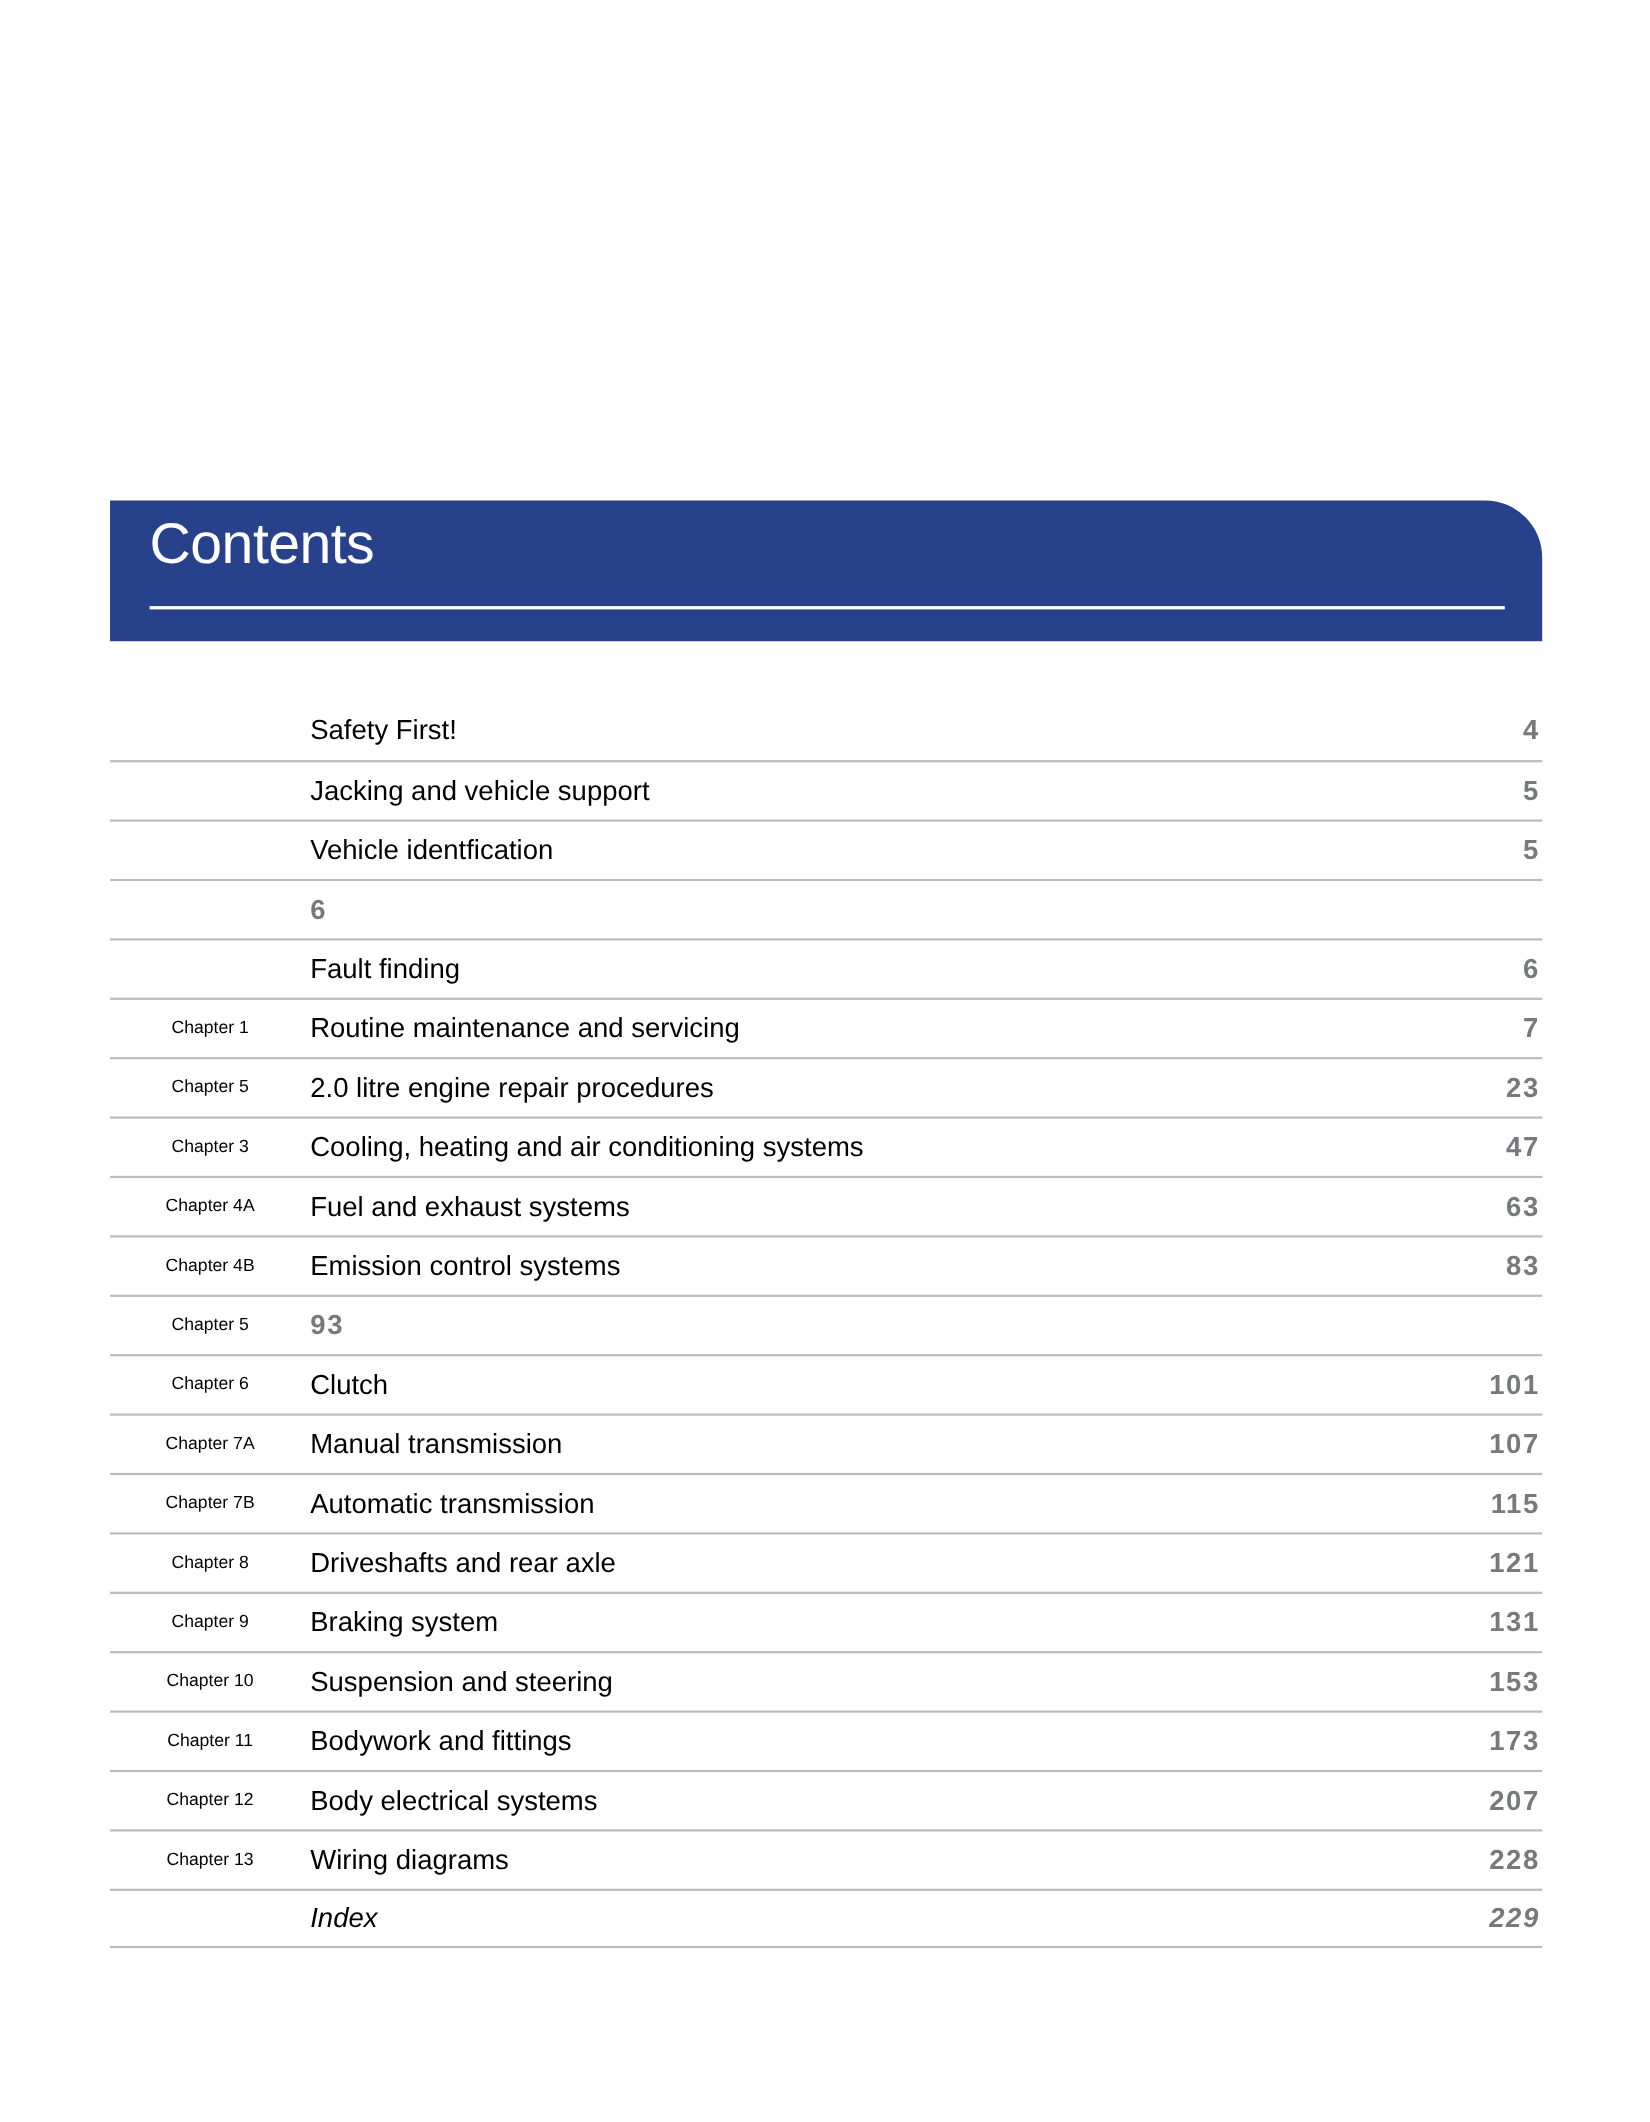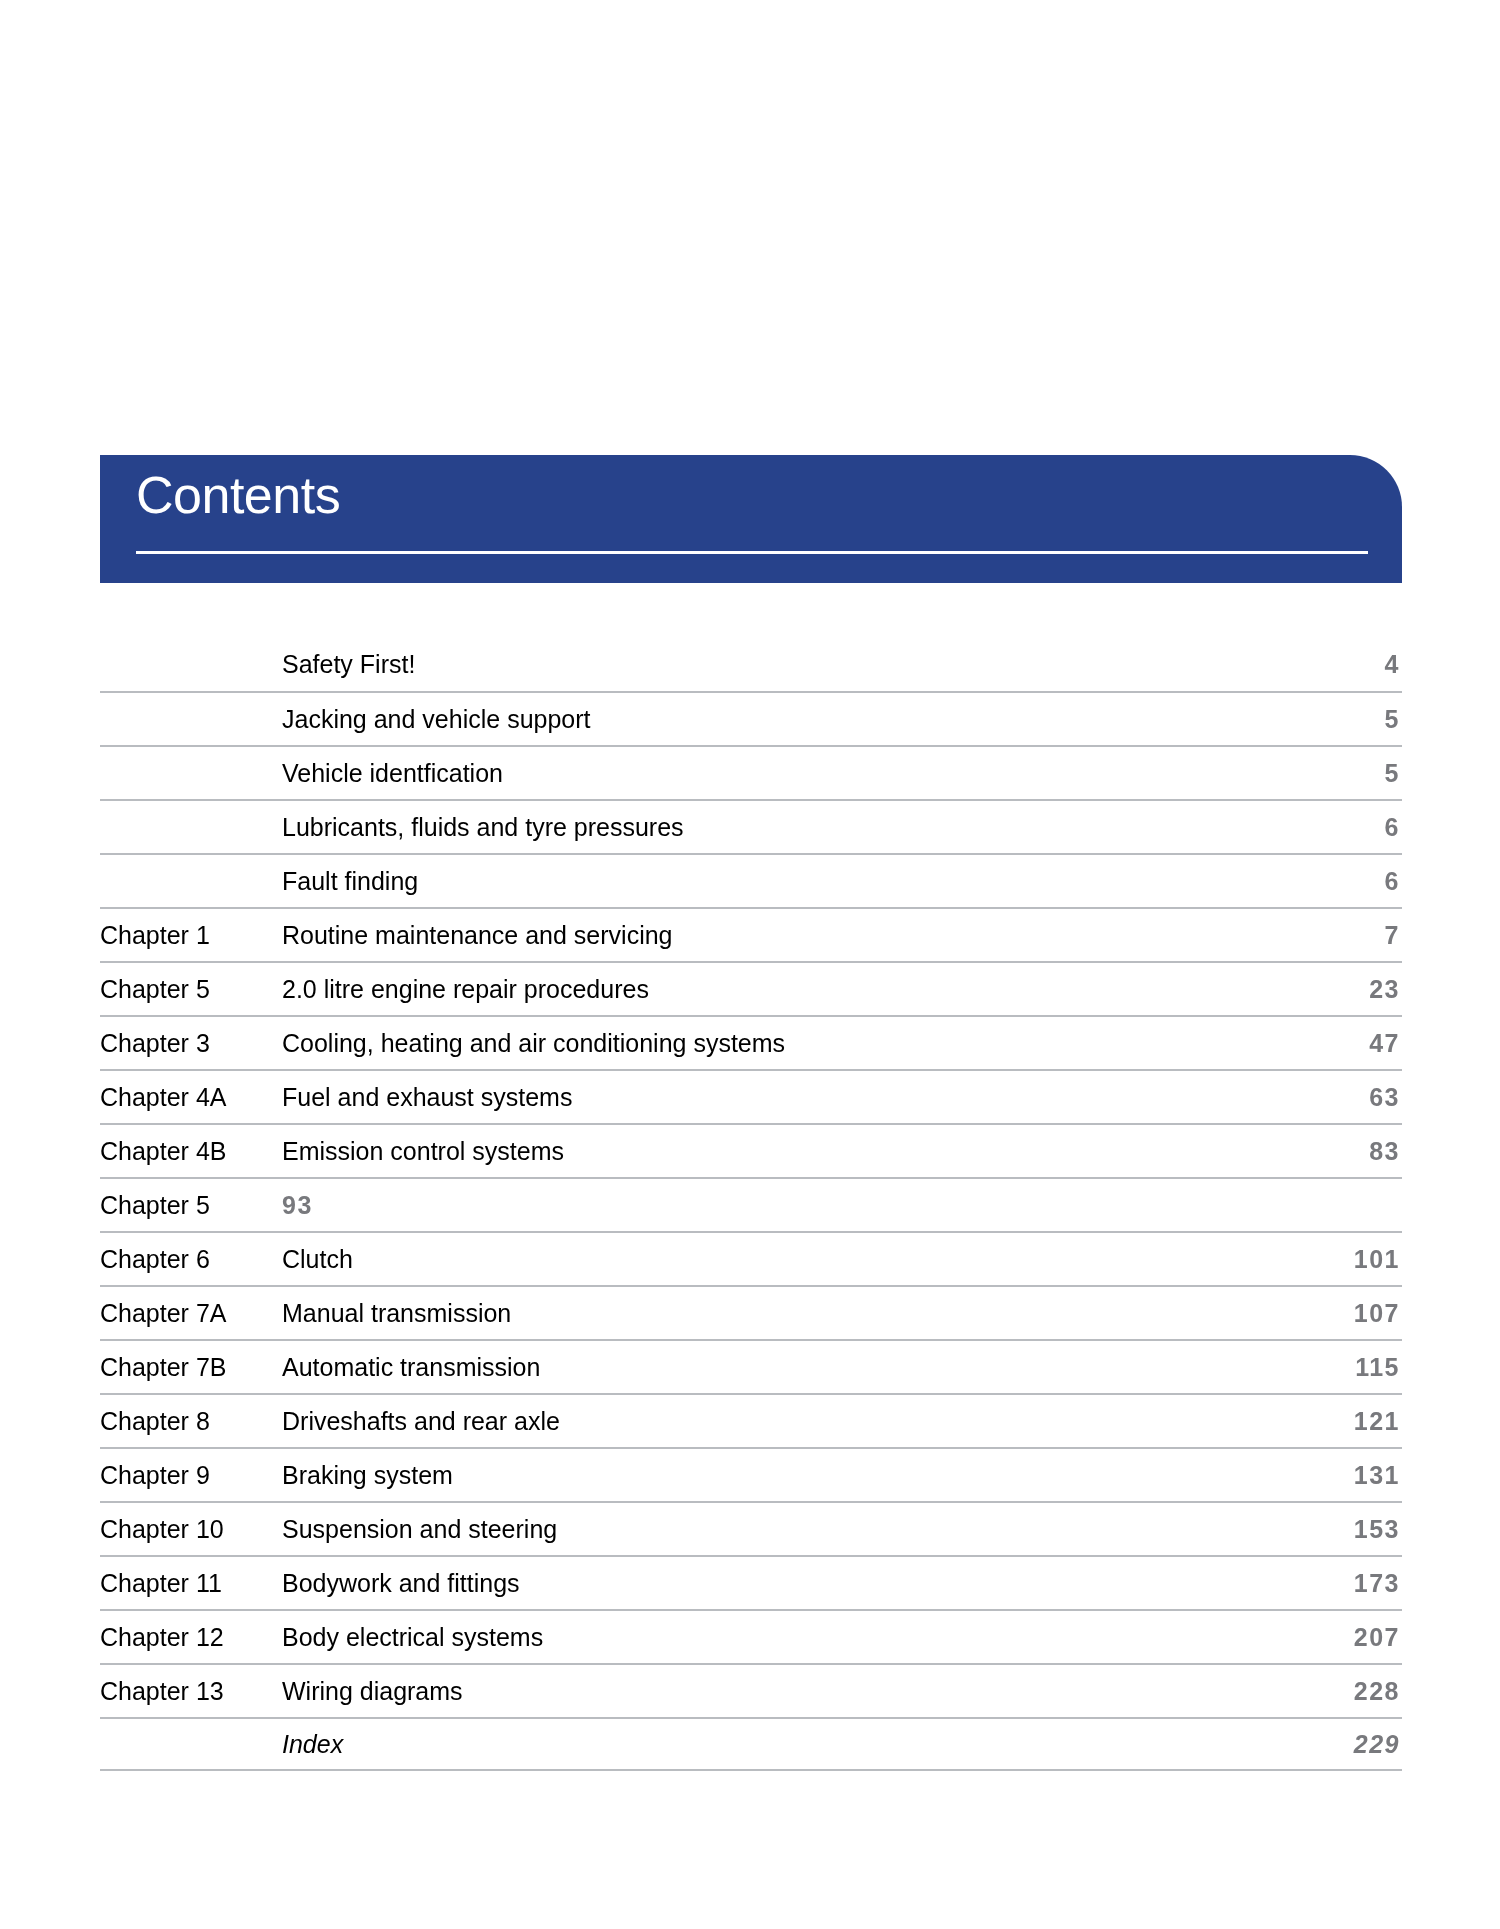--- a/index.html
+++ b/index.html
@@ -72,23 +72,24 @@
     border-top: 2px solid #b9bcc0;
   }
   #contents-table .toc-row:last-child {
     border-bottom: 2px solid #b9bcc0;
     font-style: italic;
   }
 
   .toc-chapter {
     width: 182px;
     flex: 0 0 182px;
-    font-size: 25px;
+    font-size: 16px;
     color: #000000;
     white-space: nowrap;
+    text-align: center;
   }
   .toc-title {
     flex: 1 1 auto;
     font-size: 25px;
     color: #000000;
     white-space: nowrap;
   }
   .toc-page {
     flex: 0 0 auto;
     text-align: right;
@@ -121,21 +122,20 @@
         <div class="toc-title">Jacking and vehicle support</div>
         <div class="toc-page">5</div>
       </div>
       <div class="toc-row">
         <div class="toc-chapter"></div>
         <div class="toc-title">Vehicle identfication</div>
         <div class="toc-page">5</div>
       </div>
       <div class="toc-row">
         <div class="toc-chapter"></div>
-        <div class="toc-title">Lubricants, fluids and tyre pressures</div>
         <div class="toc-page">6</div>
       </div>
       <div class="toc-row">
         <div class="toc-chapter"></div>
         <div class="toc-title">Fault finding</div>
         <div class="toc-page">6</div>
       </div>
       <div class="toc-row">
         <div class="toc-chapter">Chapter 1</div>
         <div class="toc-title">Routine maintenance and servicing</div>

